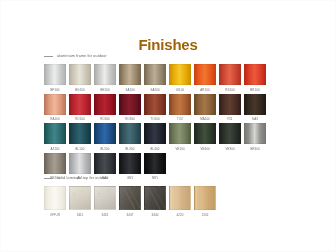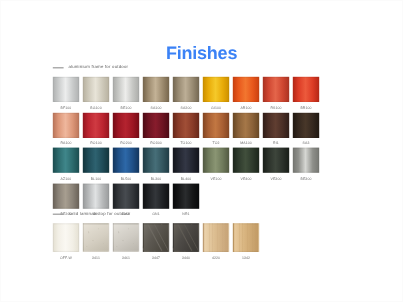--- a/index.html
+++ b/index.html
@@ -19,21 +19,21 @@
     position:absolute;left:0;top:0;right:0;bottom:0;
     background:#ffffff;
   }
   
   .title{
     position:absolute;left:0;right:0;top:36px;
     text-align:center;
     font-size:15px;
     font-weight:700;
     letter-spacing:-0.2px;
-    color:#3b82f6;
+    color:#a16207;
     line-height:16px;
   }
   
   .section{position:absolute;left:43px;}
   .sec-head{
     display:flex;align-items:center;gap:4px;
     height:8px;margin-bottom:4px;
   }
   .rule{
     display:block;width:9px;height:0;

